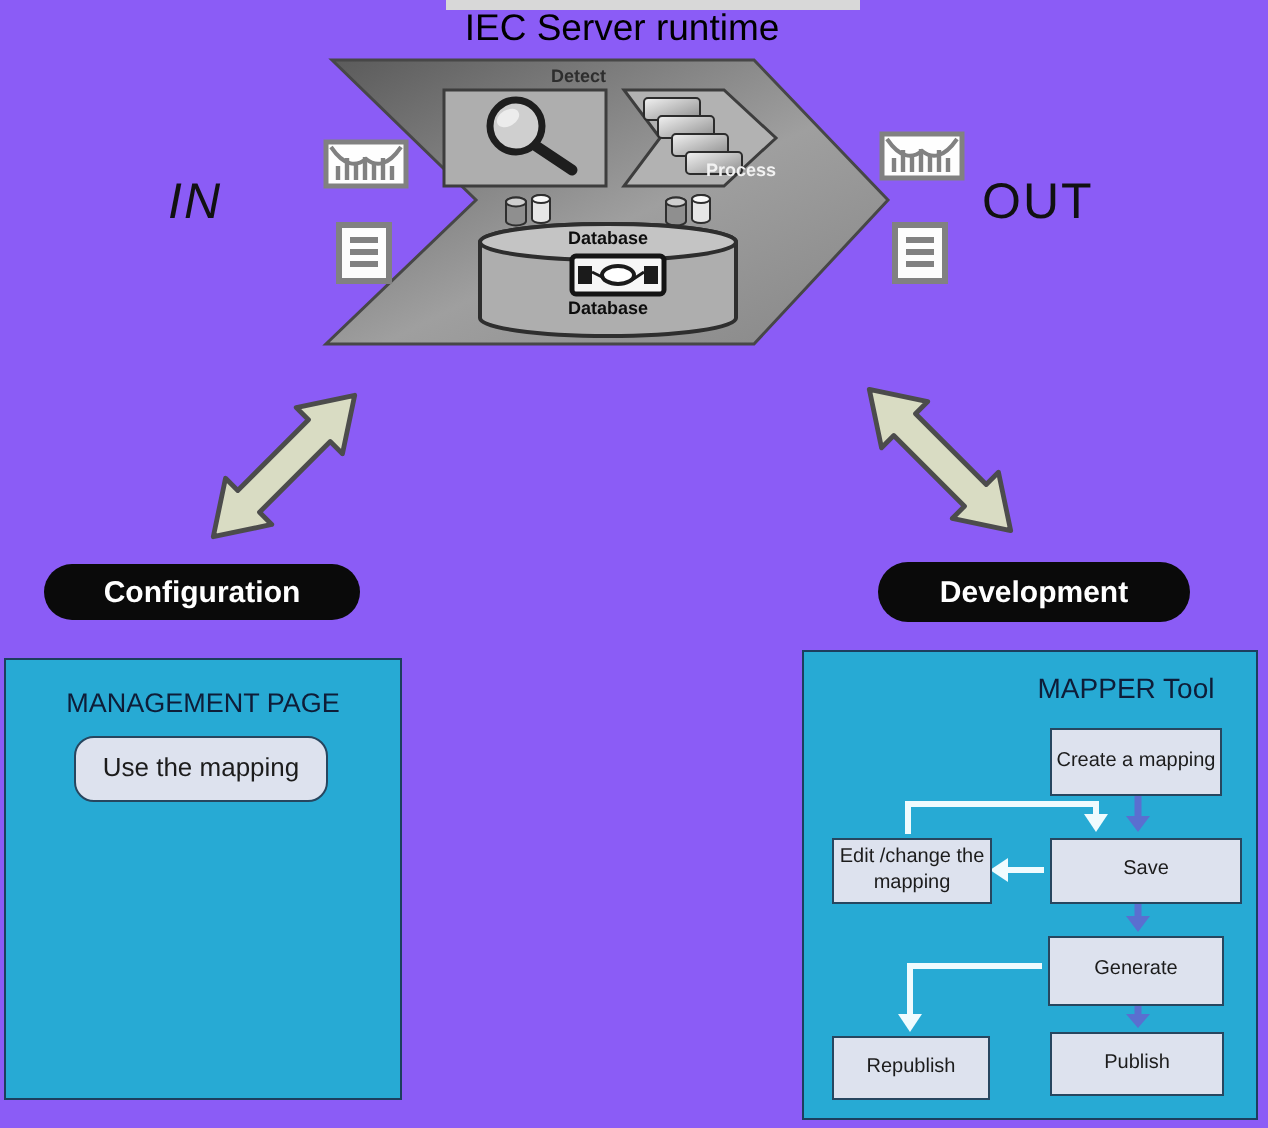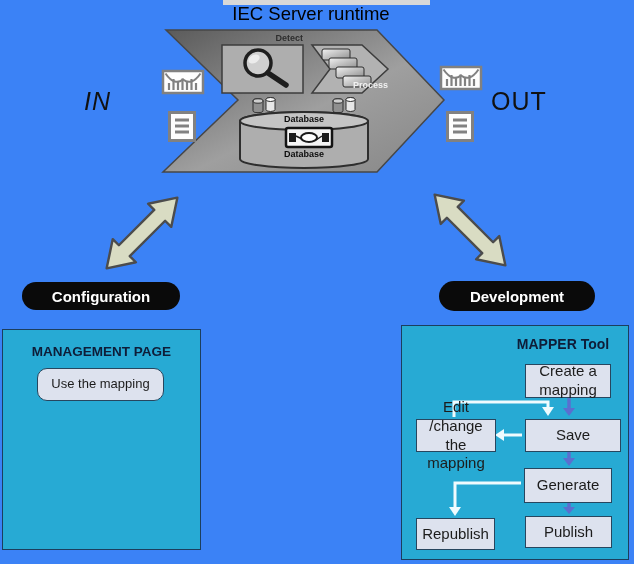--- a/index.html
+++ b/index.html
@@ -1,30 +1,30 @@
 <!DOCTYPE html>
 <html><head>
 <meta charset="utf-8">
 <style>
   html,body{margin:0;padding:0;background:#fff;}
-  .stage{position:relative;width:634px;height:564px;background:#3b82f6;overflow:hidden;
+  .stage{position:relative;width:634px;height:564px;background:#8b5cf6;overflow:hidden;
          font-family:"Liberation Sans","DejaVu Sans",sans-serif;}
   .abs{position:absolute;}
   .title{left:161px;top:3px;width:300px;text-align:center;font-size:18.5px;color:#000;}
   .topbar{left:223px;top:0;width:207px;height:5px;background:#d8d8d8;}
   .io-label{font-size:25px;color:#111;letter-spacing:1px;}
   .stage-label{font-size:9px;font-weight:bold;text-align:right;}
   .db-label{font-size:9px;font-weight:bold;text-align:center;color:#0d0d0d;}
   .pill{background:#0a0a0a;border-radius:15px;color:#fff;font-weight:bold;font-size:15px;
         text-align:center;display:flex;align-items:center;justify-content:center;}
   .panel{background:#27aad4;border:1px solid #1c3e5e;box-sizing:border-box;}
-  .panel-title{position:absolute;width:100%;text-align:center;font-weight:bold;color:#0e1d38;}
+  .panel-title{position:absolute;width:100%;text-align:center;font-weight:normal;color:#0e1d38;}
   .node{position:absolute;background:#dde2ee;border:1px solid #27465f;box-sizing:border-box;
         display:flex;align-items:center;justify-content:center;text-align:center;
-        font-size:15px;color:#1c1c1c;line-height:1.25;z-index:3;}
+        font-size:10px;color:#1c1c1c;line-height:1.25;z-index:3;}
   svg{display:block;}
   .flow-svg{z-index:2;}
 </style>
 </head>
 <body>
 
 <div class="stage">
 
   <div class="abs topbar"></div>
   <div class="abs title">IEC Server runtime</div>

